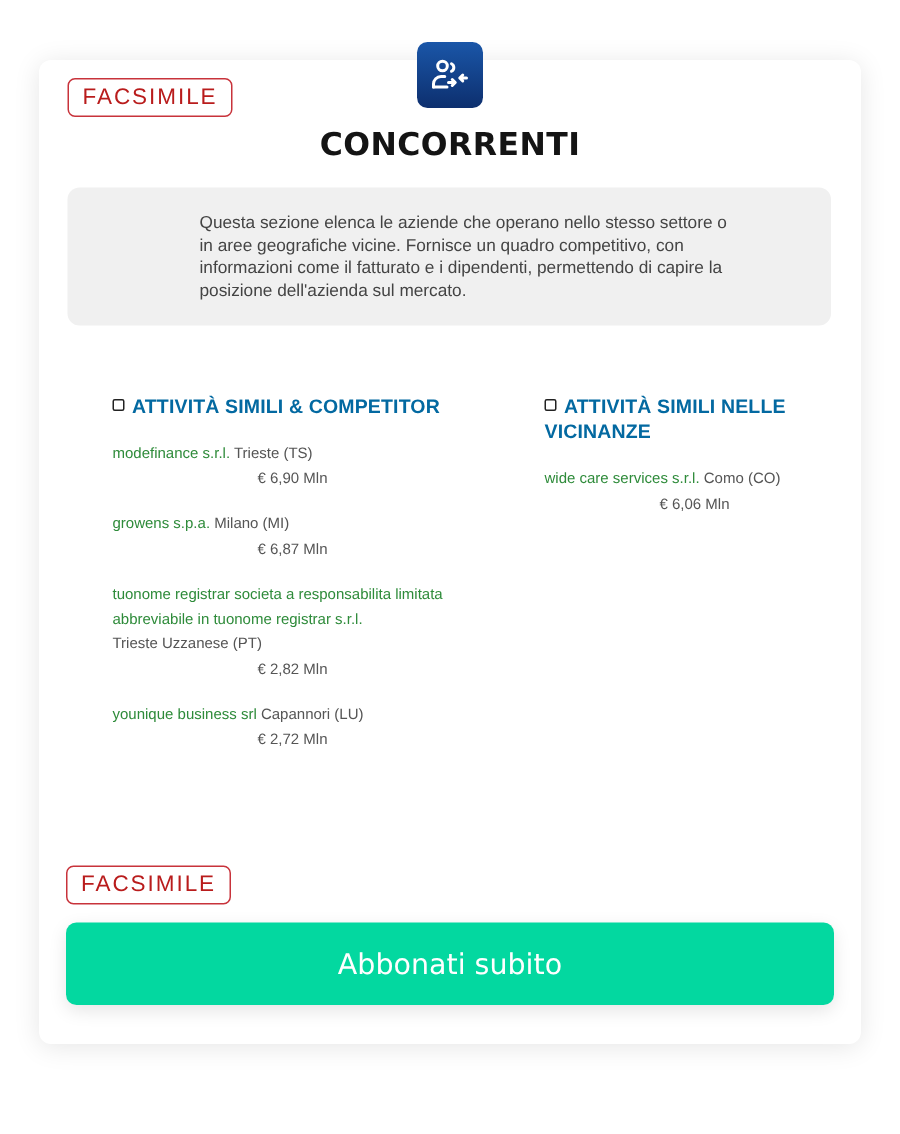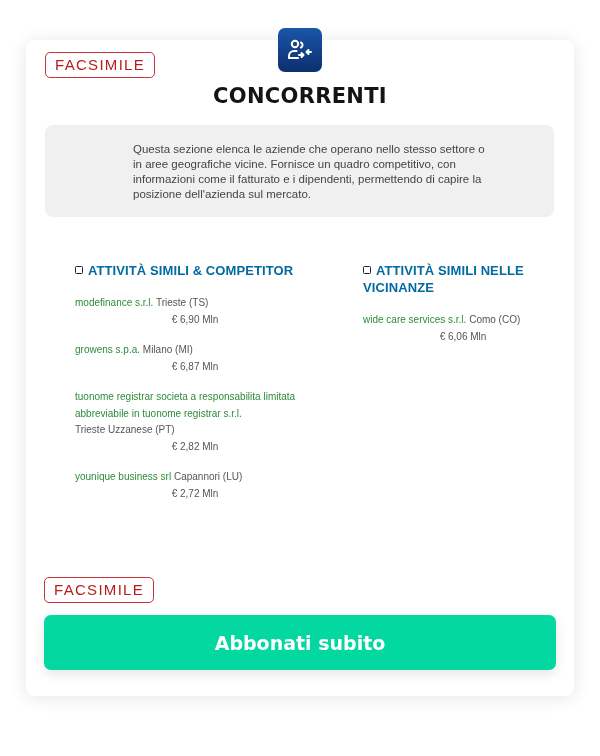--- a/index.html
+++ b/index.html
@@ -50,21 +50,21 @@
       display: inline-block; width: 6px; height: 6px; border: 1.6px solid #222;
       border-radius: 1.5px; margin-right: 5px; vertical-align: 1px;
     }
     .entry { margin-bottom: 14px; font-size: 10px; line-height: 16.5px; }
     .name { color: #2e8b3a; }
     .loc { color: #555; }
     .rev { color: #555; display: block; text-align: center; }
     .cta {
       position: absolute; left: 44px; top: 615px; width: 512px; height: 55px;
       background: #03d8a0; border-radius: 7px; border: none;
-      color: #fff; font-family: "DejaVu Sans", sans-serif; font-weight: bold;
+      color: #fff; font-family: "DejaVu Sans", sans-serif; font-weight: normal;
       font-size: 19px; display: flex; align-items: center; justify-content: center;
       box-shadow: 0 4px 12px rgba(0,0,0,0.10); cursor: pointer;
     }
   </style>
 </head>
 <body>
 
 <div class="card"></div>
 
 <div class="badge-icon">

